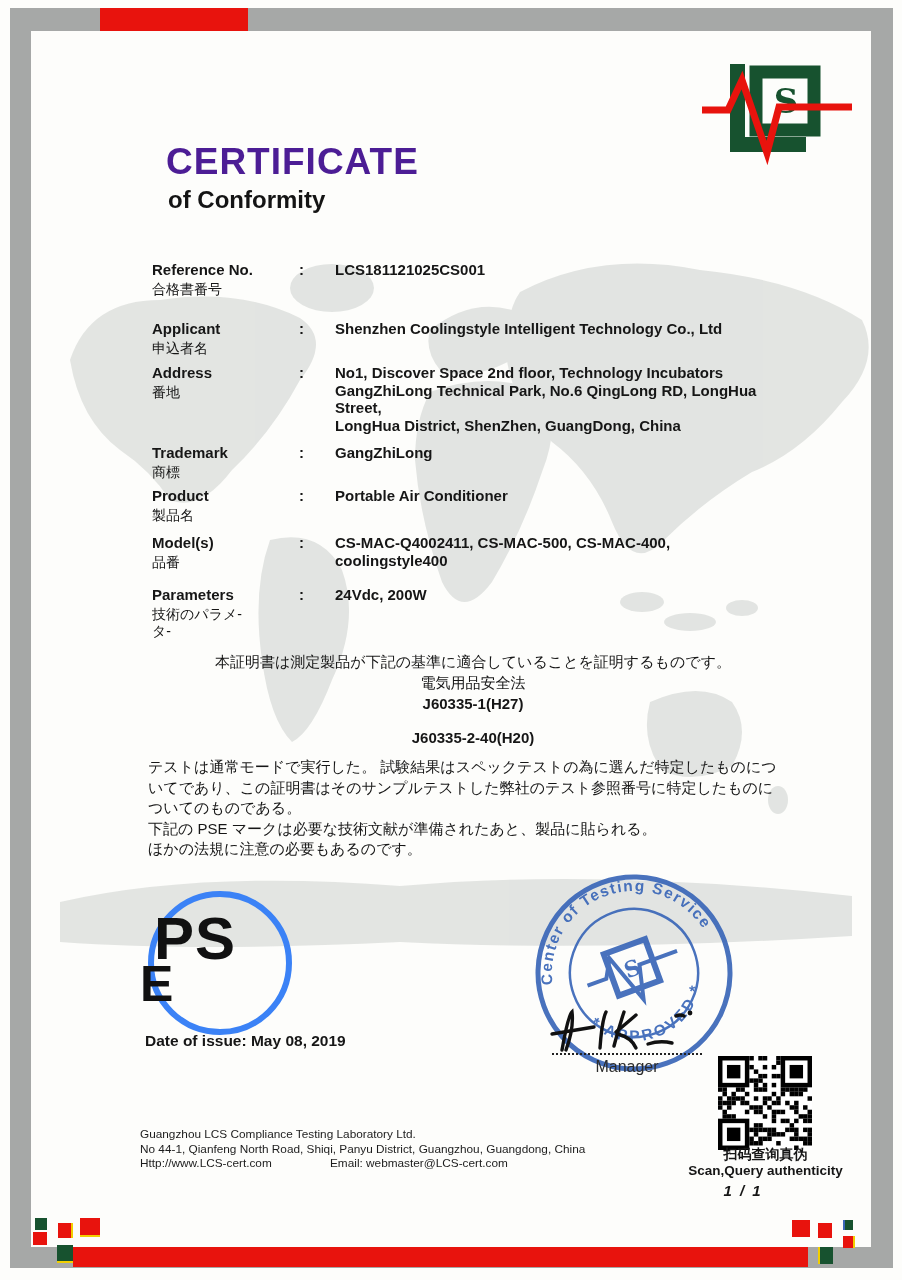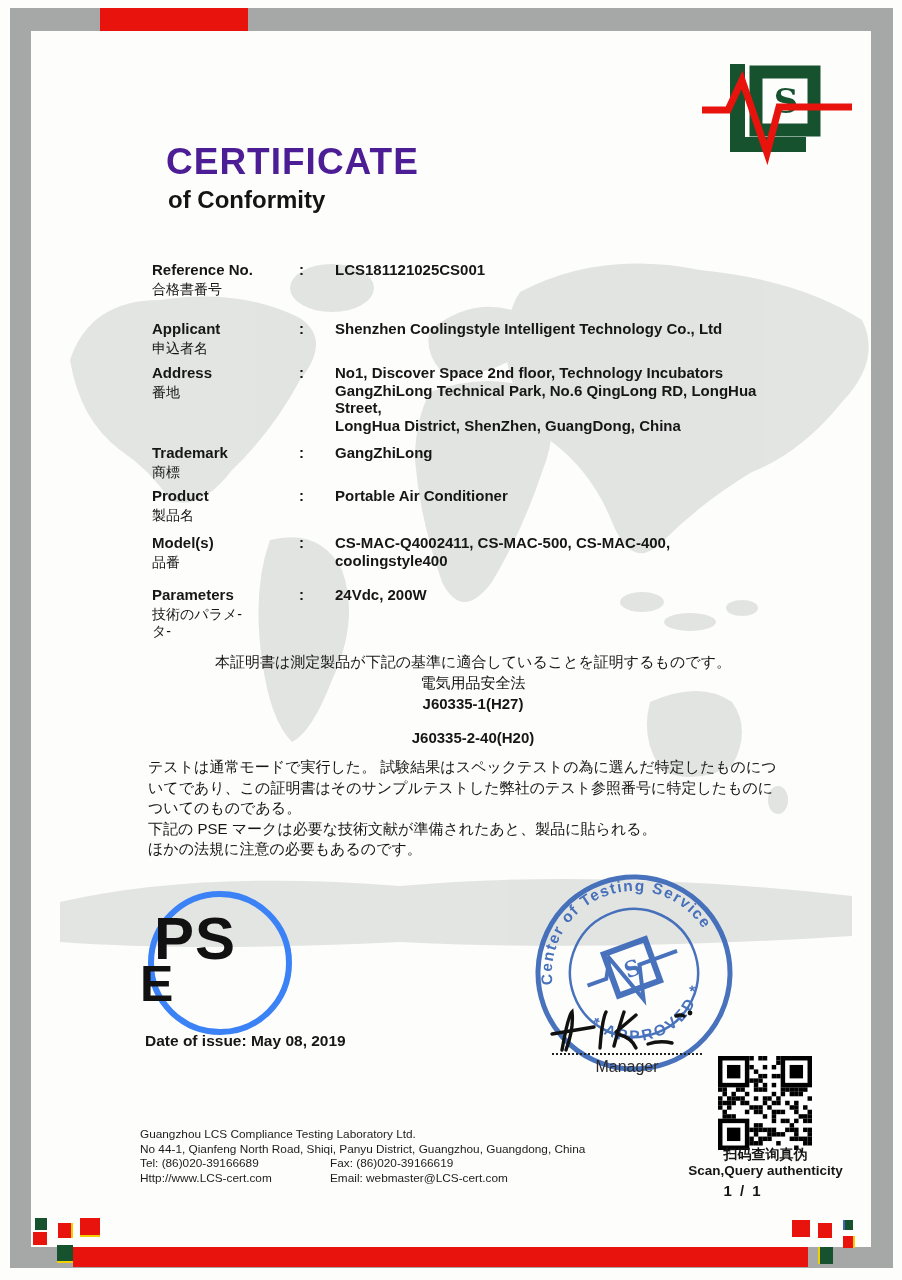--- a/index.html
+++ b/index.html
@@ -83,21 +83,21 @@
 
   
   .sig-svg { position:absolute; left:548px; top:1002px; }
   .sig-line { position:absolute; left:552px; top:1053px; width:150px; border-top:2px dotted #222; }
   .sig-role { position:absolute; left:552px; top:1058px; width:150px; text-align:center; font-size:16px; color:#2b2b2b; }
 
   
   .qr-box { position:absolute; left:718px; top:1056px; width:94px; height:94px; background:#fff; }
   .qr-caption-zh { position:absolute; left:688px; top:1146px; width:155px; text-align:center; font-size:14px; font-weight:bold; }
   .qr-caption-en { position:absolute; left:668px; top:1163px; width:195px; text-align:center; font-size:13.5px; font-weight:bold; }
-  .page-number   { position:absolute; left:688px; top:1182px; width:110px; text-align:center; font-size:15px; font-weight:bold; letter-spacing:2px; }
+  .page-number   { position:absolute; left:688px; top:1182px; width:110px; text-align:center; font-size:15px; font-weight:bold; letter-spacing:2px;font-style:italic; }
 
   
   .footer { position:absolute; left:140px; top:1127px; width:520px; font-size:11.8px; line-height:14.5px; color:#1c1c1c; }
   .footer-cols { display:flex; }
   .footer-col-a { width:190px; flex:0 0 190px; }
 </style>
 </head>
 <body>
 
 <div class="page">
@@ -416,23 +416,19 @@
         </svg>
     </div>
     <div class="qr-caption-zh">扫码查询真伪</div>
     <div class="qr-caption-en">Scan,Query authenticity</div>
     <div class="page-number">1 / 1</div>
 
     <div class="footer">
       <div>Guangzhou LCS Compliance Testing Laboratory Ltd.</div>
       <div>No 44-1, Qianfeng North Road, Shiqi, Panyu District, Guangzhou, Guangdong, China</div>
       <div class="footer-cols">
-        <span class="footer-col-a">Tel: (86)020-39166689</span>
-        <span>Fax: (86)020-39166619</span>
-      </div>
-      <div class="footer-cols">
         <span class="footer-col-a">Http://www.LCS-cert.com</span>
         <span>Email: webmaster@LCS-cert.com</span>
       </div>
     </div>
 
   </div>
 </div>
 
 </body></html>

